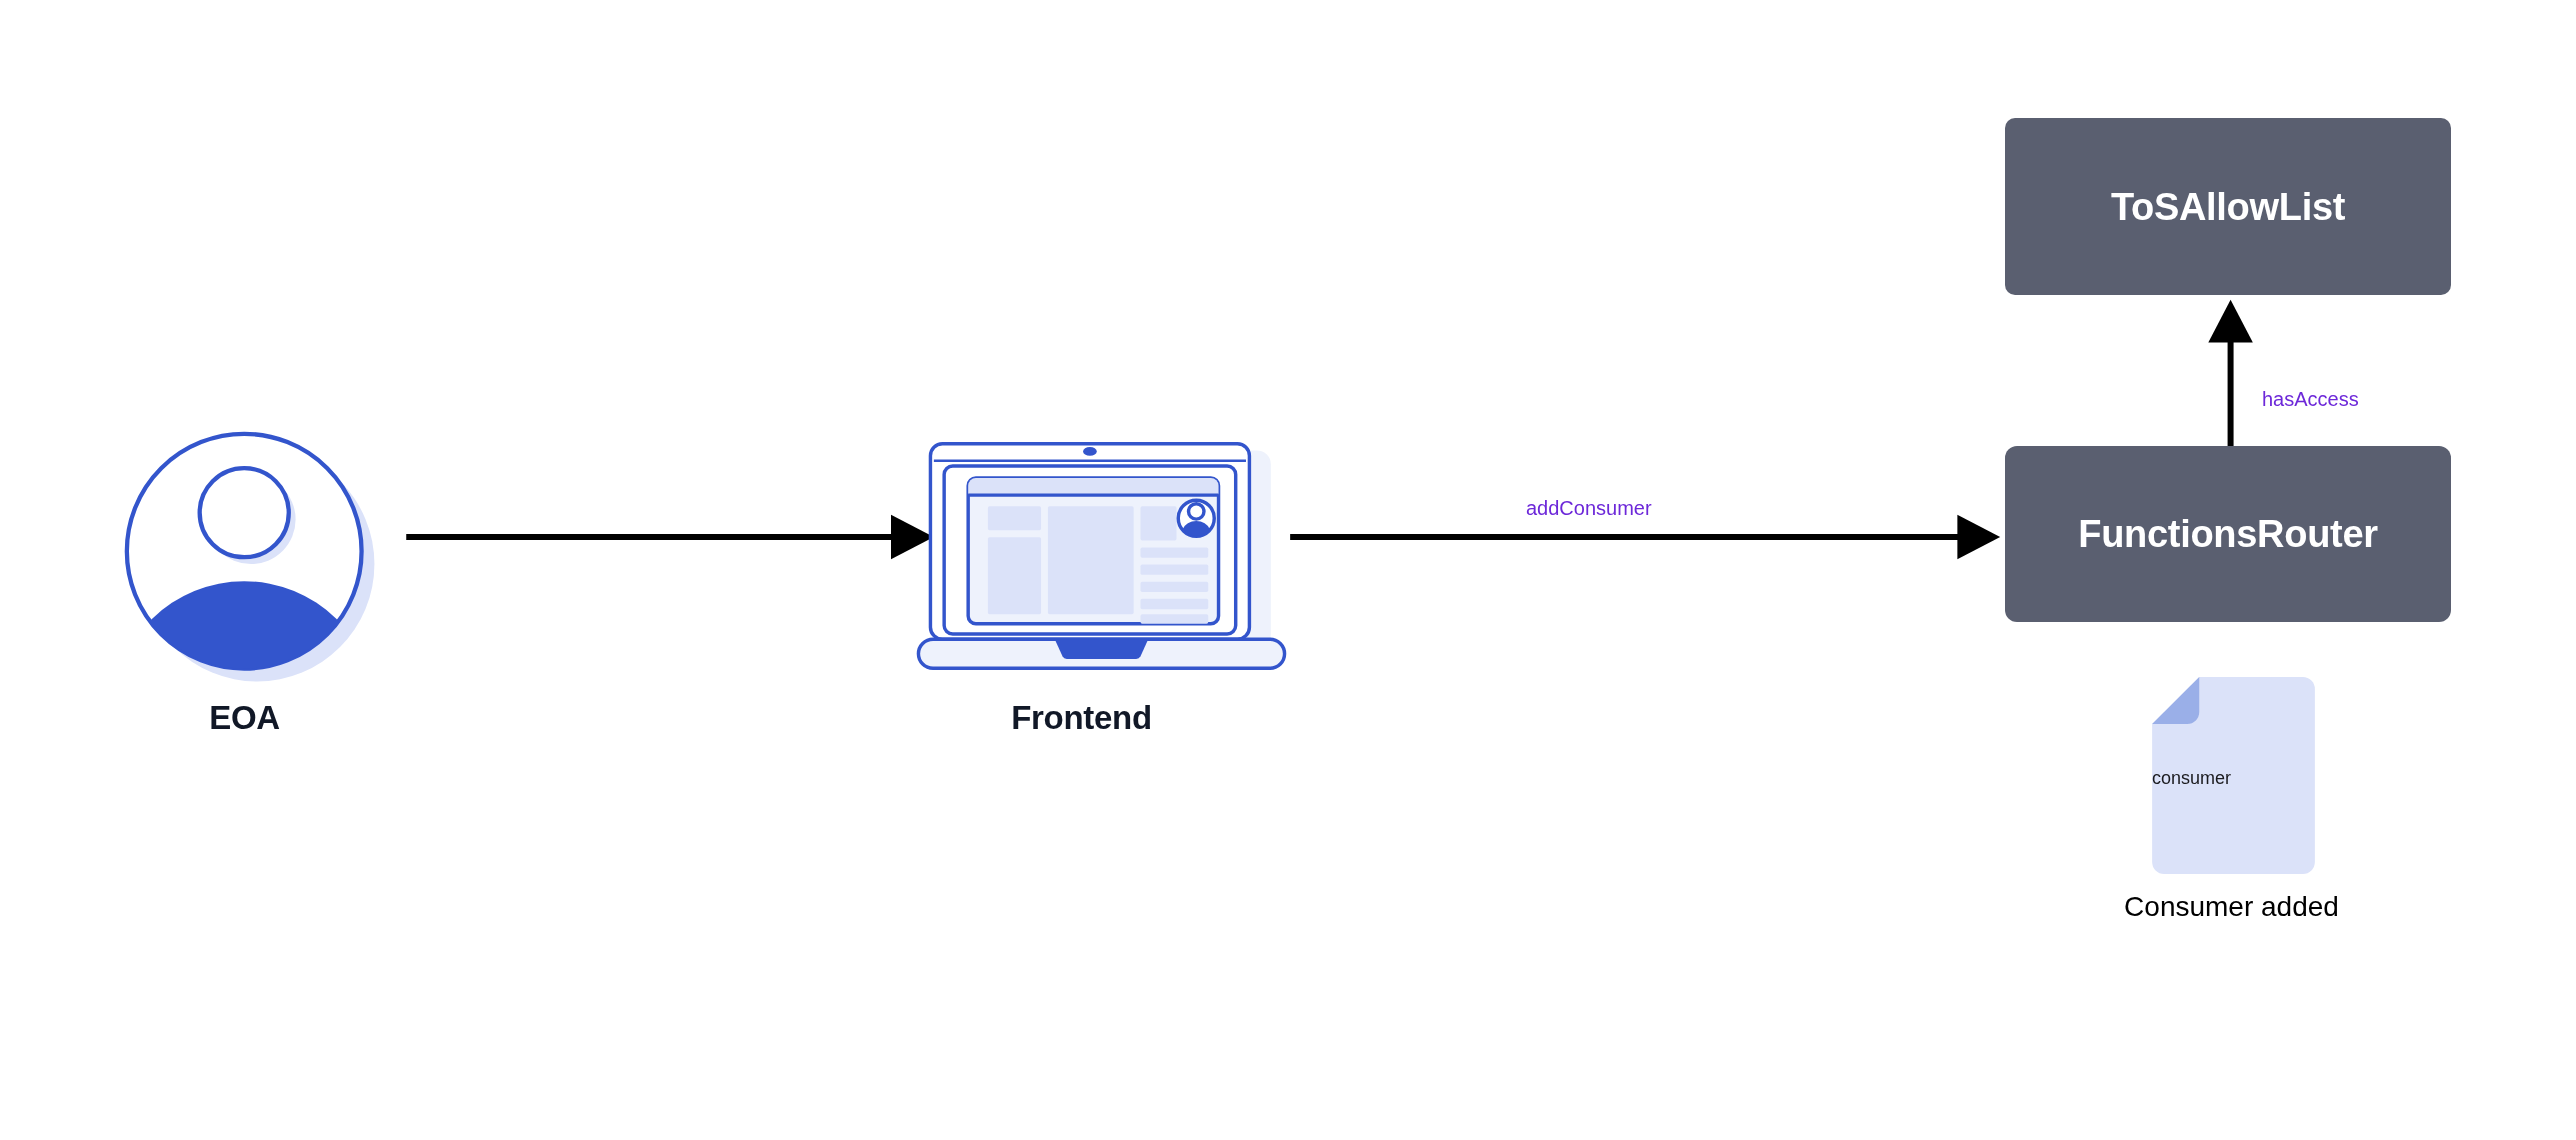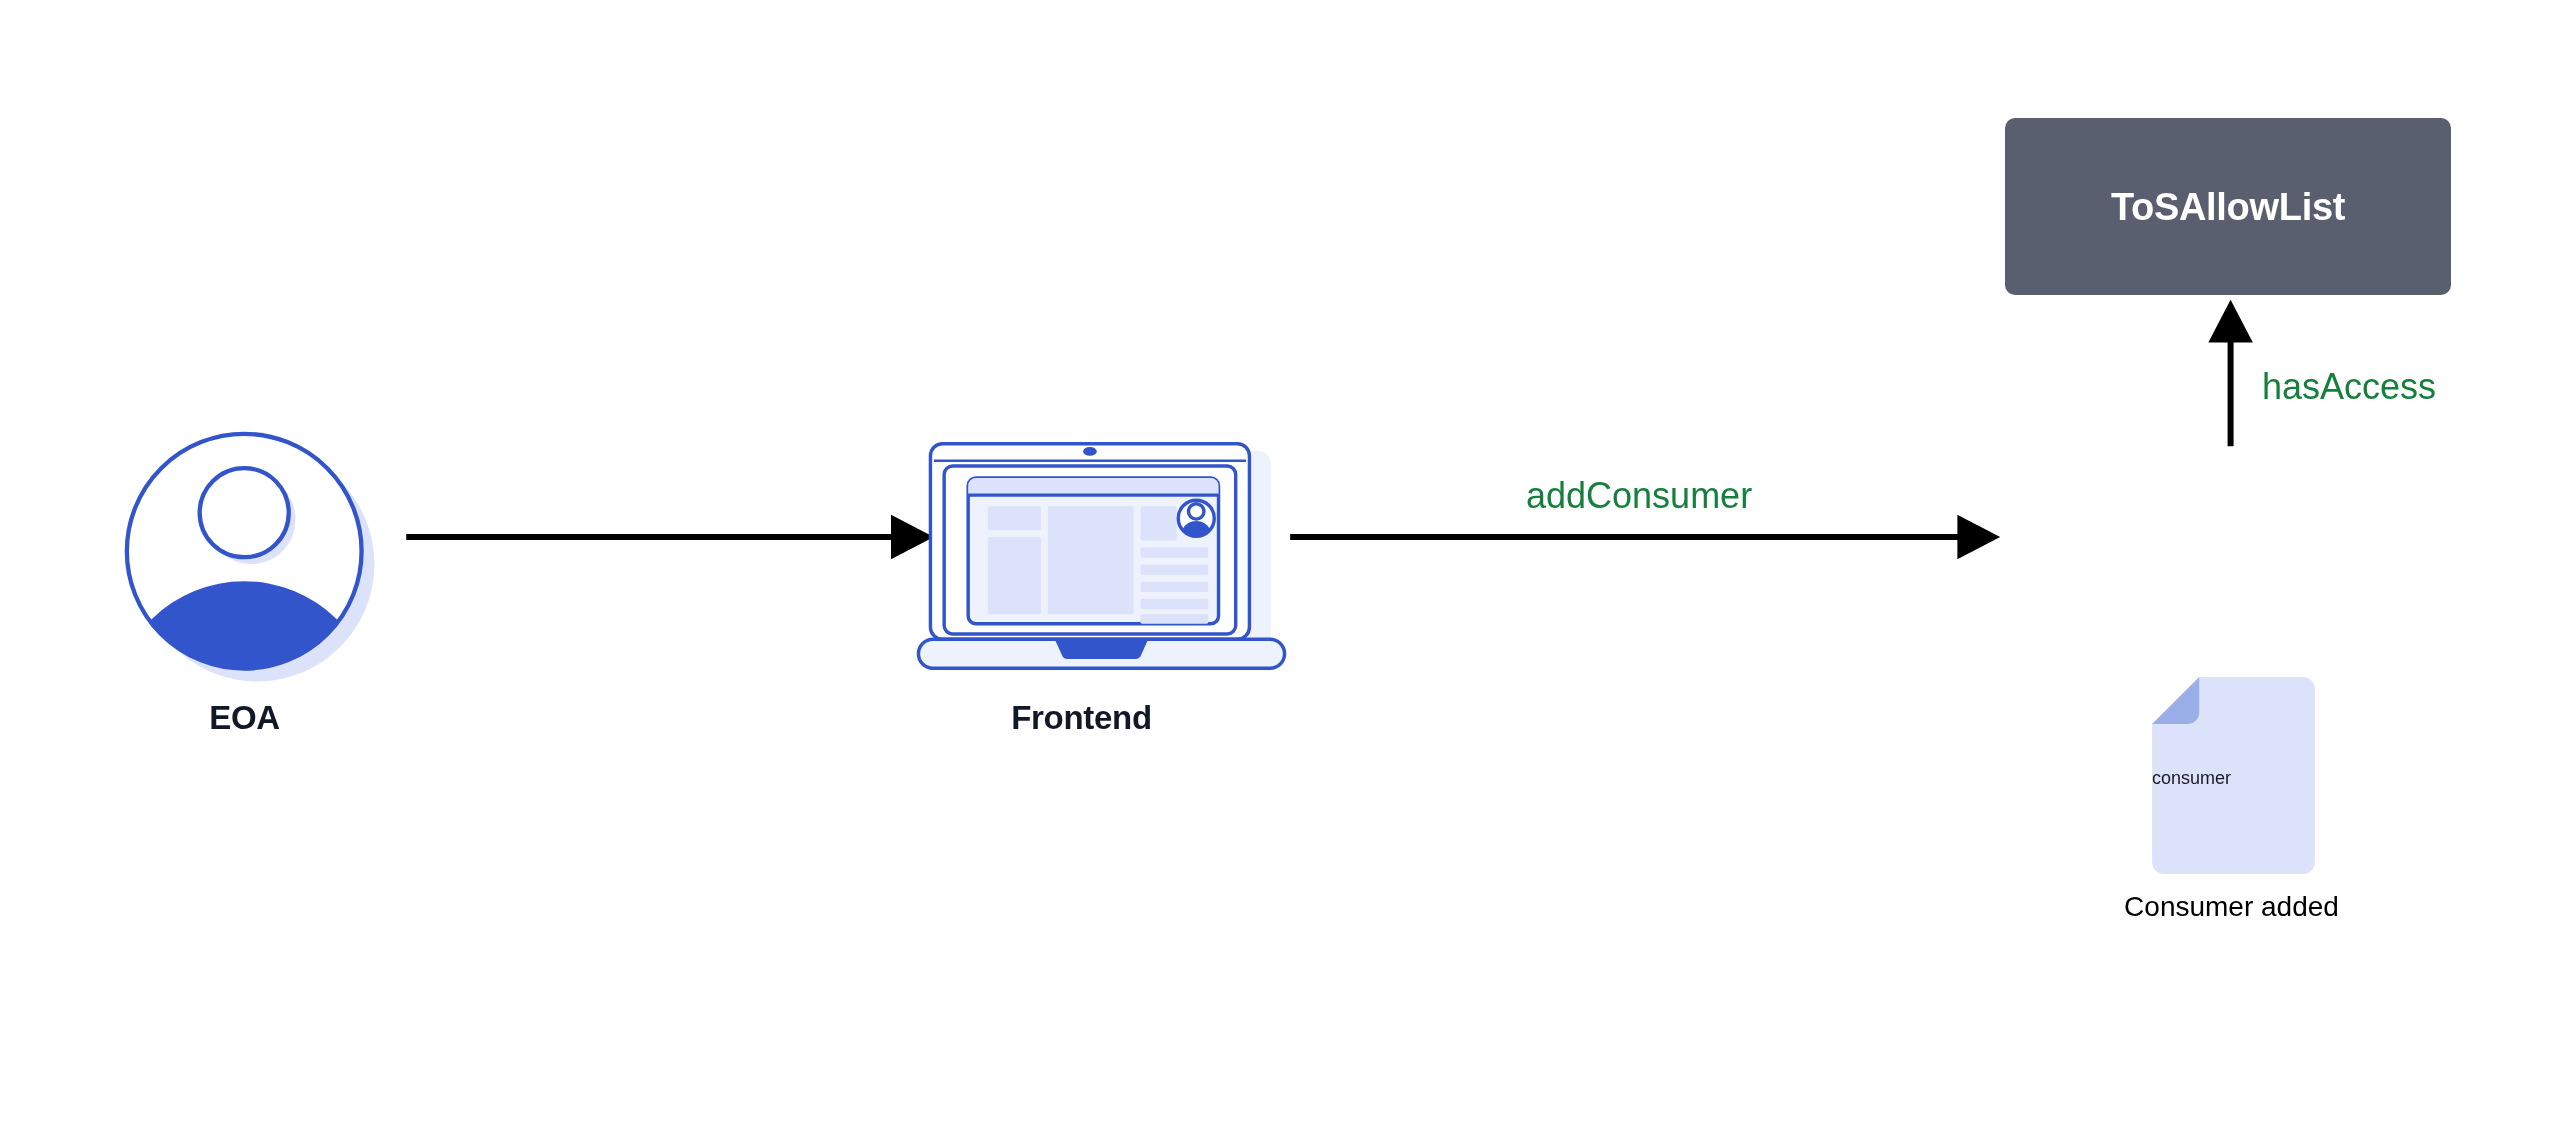--- a/index.html
+++ b/index.html
@@ -54,26 +54,27 @@
     text-align: center;
     white-space: nowrap;
     line-height: 1;
   }
   #caption-eoa { left: 73px; top: 701px; width: 343px; }
   #caption-frontend { left: 910px; top: 701px; width: 343px; }
 
   
   .edge-label {
     position: absolute;
-    color: #15803d;
-    font-family: "Liberation Sans", sans-serif;
-    font-size: 36px;
+    color: #6d28d9;
+    font-family: "Liberation Sans", sans-serif;
+    font-size: 20px;
     font-weight: normal;
     white-space: nowrap;
     line-height: 1;
+    margin-top: 20px;
   }
   #label-add-consumer { left: 1526px; top: 478px; text-align: center; }
   #label-has-access   { left: 2262px; top: 369px; }
   #label-consumer-added {
     position: absolute;
     left: 2060px; top: 893px; width: 343px;
     text-align: center;
     color: #000000;
     font-family: "Liberation Sans", sans-serif;
     font-size: 28px;
@@ -205,20 +206,23 @@
 
       <path d="M163,238 h109 l-9,20 a6,6 0 0 1 -5,3 h-81 a6,6 0 0 1 -5,-3 z" fill="#3355cc"></path>
     </svg>
   </div>
   <div class="node-caption" id="caption-frontend">Frontend</div>
 
   <div class="contract-box" id="box-tos-allowlist">
     <span class="box-label">ToSAllowList</span>
   </div>
 
+  <div class="contract-box" id="box-functions-router">
+    <span class="box-label">FunctionsRouter</span>
+  </div>
 
   <div class="edge-label" id="label-add-consumer">addConsumer</div>
 
   <div class="edge-label" id="label-has-access">hasAccess</div>
 
   <div id="icon-consumer-doc">
     <svg viewBox="0 0 190 230" width="163" height="197" xmlns="http://www.w3.org/2000/svg">
 
       <path d="M55,0 H176 a14,14 0 0 1 14,14 V216 a14,14 0 0 1 -14,14 H14
                a14,14 0 0 1 -14,-14 V55 z" fill="#dbe2f9"></path>

